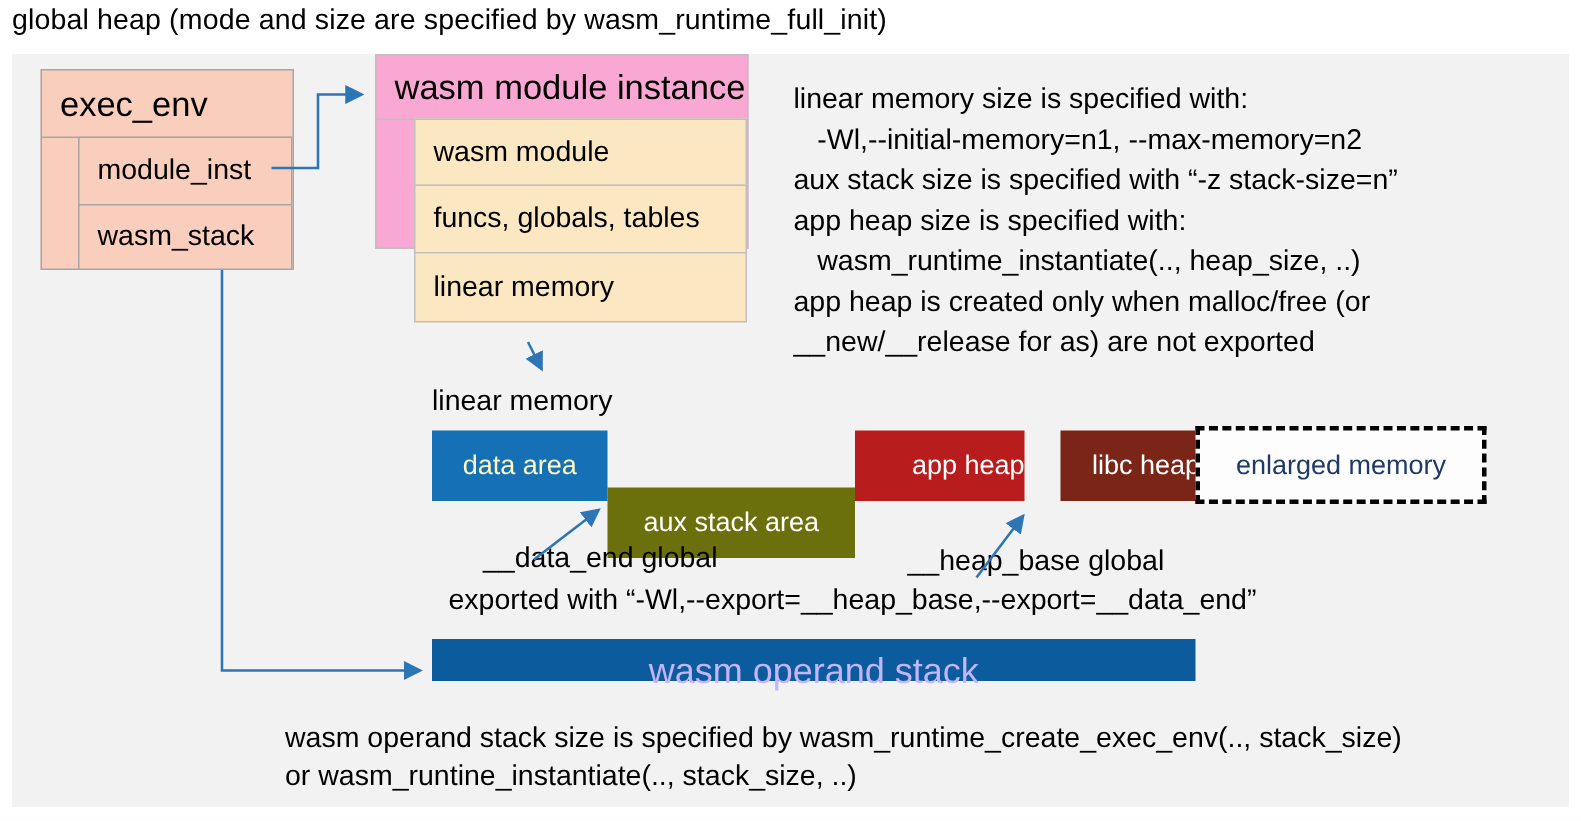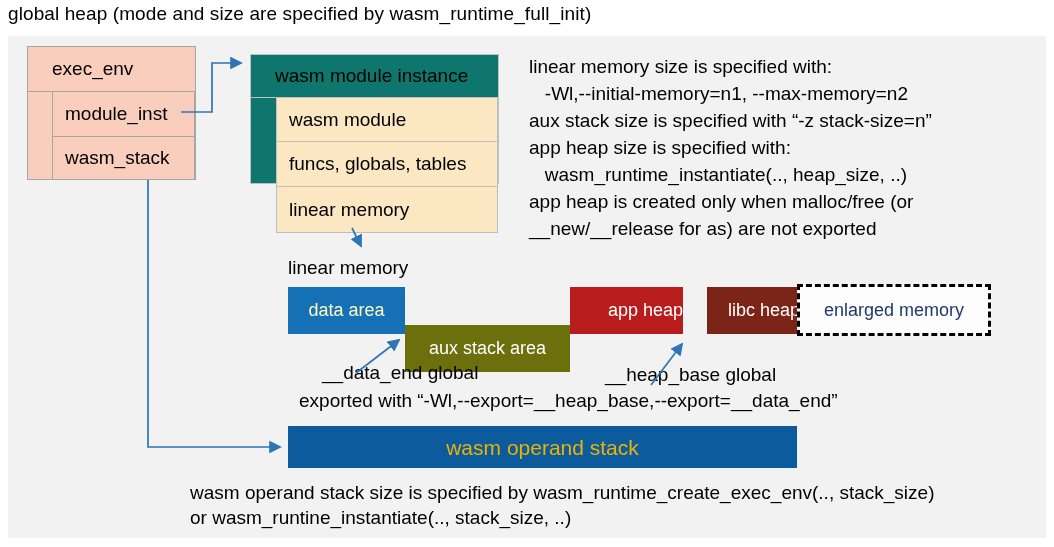--- a/index.html
+++ b/index.html
@@ -6,32 +6,32 @@
   .stage{
     position:relative;width:1054px;height:547px;overflow:hidden;
     font-family:"Liberation Sans","DejaVu Sans",sans-serif;
     color:#000;background:#fff;
   }
   .title{position:absolute;left:8px;top:3px;font-size:19px;letter-spacing:.1px;}
   .panel{position:absolute;left:8px;top:36px;width:1038px;height:502px;background:#F2F2F2;}
 
   
   .box{position:absolute;box-sizing:border-box;border:1px solid #A6A6A6;}
-  .box .hdr{position:absolute;left:0;top:0;right:0;padding-left:24px;font-size:19px;}
+  .box .hdr{position:absolute;left:0;top:0;right:0;padding-left:12px;font-size:23px;}
   .box .row{position:absolute;box-sizing:border-box;border:1px solid #A6A6A6;padding-left:12px;font-size:19px;}
   .box .divider{position:absolute;left:0;right:0;height:1px;background:#A6A6A6;}
 
   .exec{left:27px;top:46px;width:169px;height:134px;background:#F9CEBC;}
   .exec .hdr{height:44px;line-height:44px;}
   .exec .divider{top:44px;}
   .exec .row{left:24px;right:0;background:#F9CEBC;}
   .exec .row.r0{top:44px;height:46px;line-height:44px;}
   .exec .row.r1{top:89px;height:44px;line-height:42px;}
 
-  .wmi{left:250px;top:54px;width:249px;height:130px;background:#0f766e;border-color:#BFBFBF;}
+  .wmi{left:250px;top:36px;width:249px;height:130px;background:#f9a8d4;border-color:#BFBFBF;}
   .wmi .hdr{height:42px;line-height:42px;}
   .wmi .divider{top:42px;background:#BFBFBF;}
   .wmi .row{left:25px;right:0;background:#FBE7C1;border-color:#BFBFBF;}
   .wmi .row.r0{top:42px;height:45px;line-height:43px;}
   .wmi .row.r1{top:86px;height:46px;line-height:44px;}
   .wmi .row.r2{top:131px;height:47px;line-height:45px;}
 
   .notes{position:absolute;left:529px;top:53px;font-size:19px;line-height:27px;}
   .notes div{white-space:pre;}
 
@@ -43,22 +43,22 @@
   .seg-aux{left:405px;width:165px;margin-top:38px;}
   .seg-app{left:570px;width:113px;}
   .seg-libc{left:683px;width:114px;}
   .seg-enl{left:797px;width:194px;top:284px;height:52px;border:3px dashed #000;line-height:46px;}
 
   .ann{position:absolute;font-size:19px;white-space:pre;}
   .ann-dataend{left:322px;top:362px;}
   .ann-heapbase{left:605px;top:364px;}
   .ann-exported{left:299px;top:390px;}
 
-  .opstack{position:absolute;left:288px;top:426px;width:509px;height:42px;
-    text-align:center;line-height:44px;font-size:21px;color:#eab308;}
+  .opstack{position:absolute;left:288px;top:426px;width:509px;height:28px;
+    text-align:center;line-height:44px;font-size:24px;color:#c4b5fd;}
 
   .bottom-note{position:absolute;left:190px;top:480px;font-size:19px;line-height:25px;}
   .bottom-note div{white-space:pre;}
 
   svg.overlay{position:absolute;left:0;top:0;pointer-events:none;}
 </style>
 </head>
 <body>
 
 <div class="stage">

